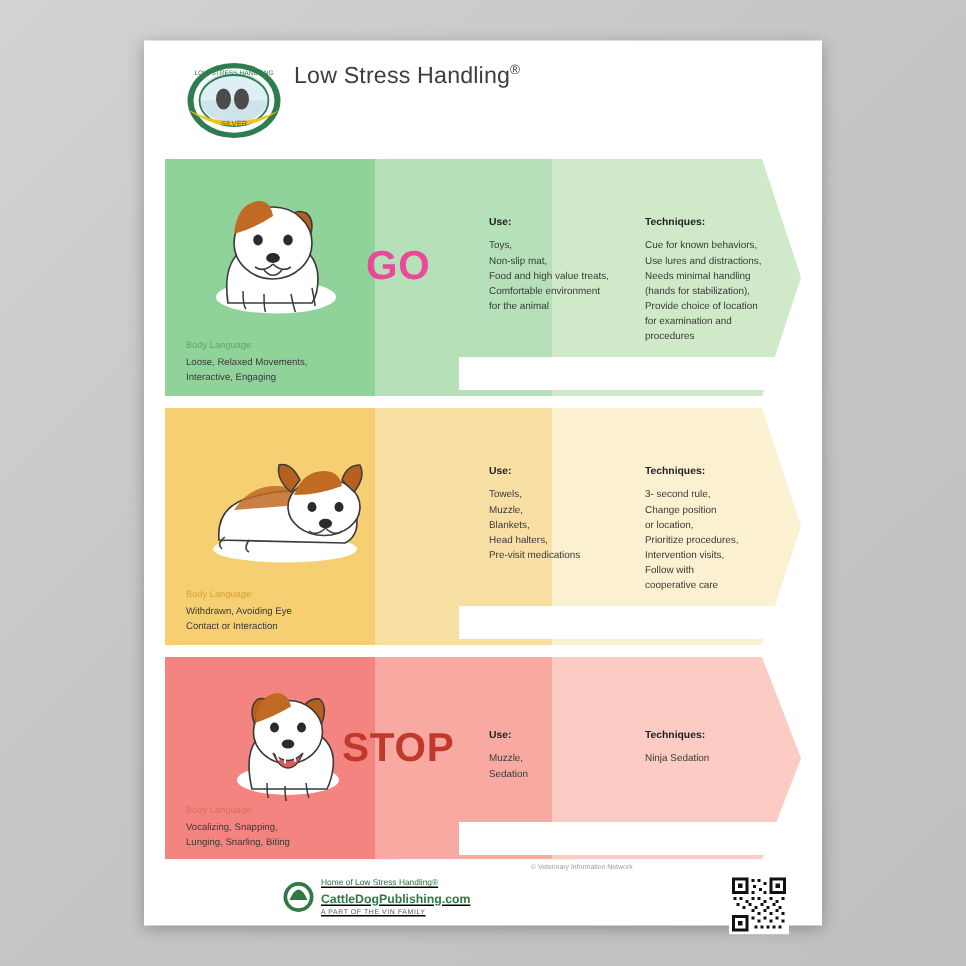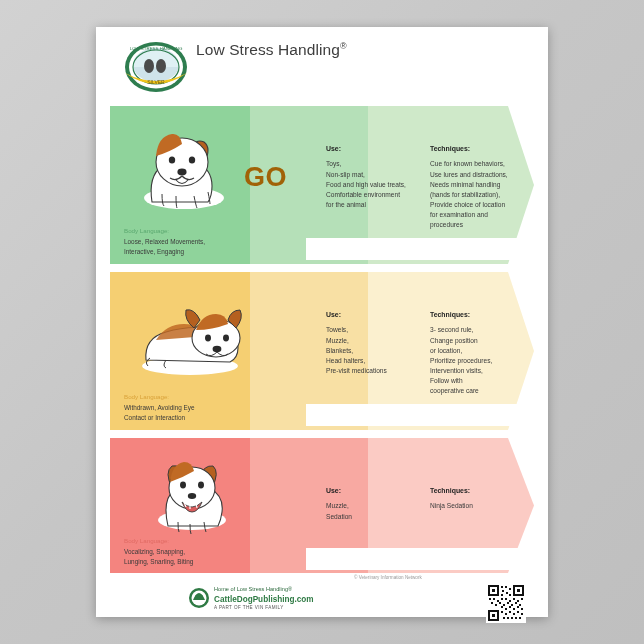--- a/index.html
+++ b/index.html
@@ -83,21 +83,21 @@
     top: 0;
     height: 100%;
     clip-path: polygon(0 0, calc(100% - 26px) 0, 100% 50%, calc(100% - 26px) 100%, 0 100%);
   }
 
   .word {
     position: absolute;
     font-weight: bold;
     letter-spacing: 0.5px;
   }
-  .word-go    { left: 134px; top: 56px; font-size: 27px; color: #a16207; }
+  .word-go    { left: 134px; top: 56px; font-size: 27px; color: #ec4899; }
   .word-yield { left: 110px; top: 56px; font-size: 27px; color: #c07b12; }
   .word-stop  { left: 118px; top: 45px; font-size: 27px; color: #c0392b; }
 
   .col {
     position: absolute;
     font-size: 6.6px;
     line-height: 1.52;
     color: #3a3a3a;
   }
   .col .h {
@@ -164,20 +164,21 @@
   }
   .foot-logo {
     position: absolute;
     left: 92px; top: 4px;
     width: 22px; height: 22px;
   }
   .foot-text {
     position: absolute;
     left: 118px; top: 3px;
     line-height: 1.35;
+    text-decoration: underline;
   }
   .ft1 { font-size: 5.6px; color: #2d6a3e; }
   .ft2 { font-size: 8.2px; font-weight: bold; color: #2f7a44; }
   .ft3 { font-size: 4.6px; color: #555; letter-spacing: 0.4px; }
   .qr {
     position: absolute;
     right: 22px;
     top: 0px;
     width: 40px; height: 40px;
   }
@@ -338,20 +339,21 @@
           <path d="M24 32 q2 -18 14 -20 q8 0 10 9 q-12 7 -24 11z" fill="#c06a24"></path>
           <ellipse cx="37" cy="35" rx="3" ry="3.4" fill="#2b2b2b"></ellipse>
           <ellipse cx="55" cy="35" rx="3" ry="3.4" fill="#2b2b2b"></ellipse>
           <ellipse cx="46" cy="46" rx="4.2" ry="3" fill="#2b2b2b"></ellipse>
           <path d="M36 52 q10 10 20 0 q-4 10 -10 10 q-6 0 -10 -10z" fill="#d95c5c" stroke="#3b3b3b" stroke-width="0.9"></path>
           <path d="M38 52 l2 5 M44 53 l0 6 M50 53 l1 5" stroke="#ffffff" stroke-width="1.2"></path>
           <path d="M32 72 q0 8 1 10 M44 74 q0 8 1 10 M58 72 q1 8 2 10" stroke="#3b3b3b" stroke-width="1" fill="none"></path>
         </svg>
       </div>
 
+      <div class="word word-stop">STOP</div>
 
       <div class="col col-use" style="top:48px">
         <span class="h">Use:</span>
         <div>Muzzle,</div>
         <div>Sedation</div>
       </div>
 
       <div class="col col-tech" style="top:48px">
         <span class="h">Techniques:</span>
         <div>Ninja Sedation</div>

